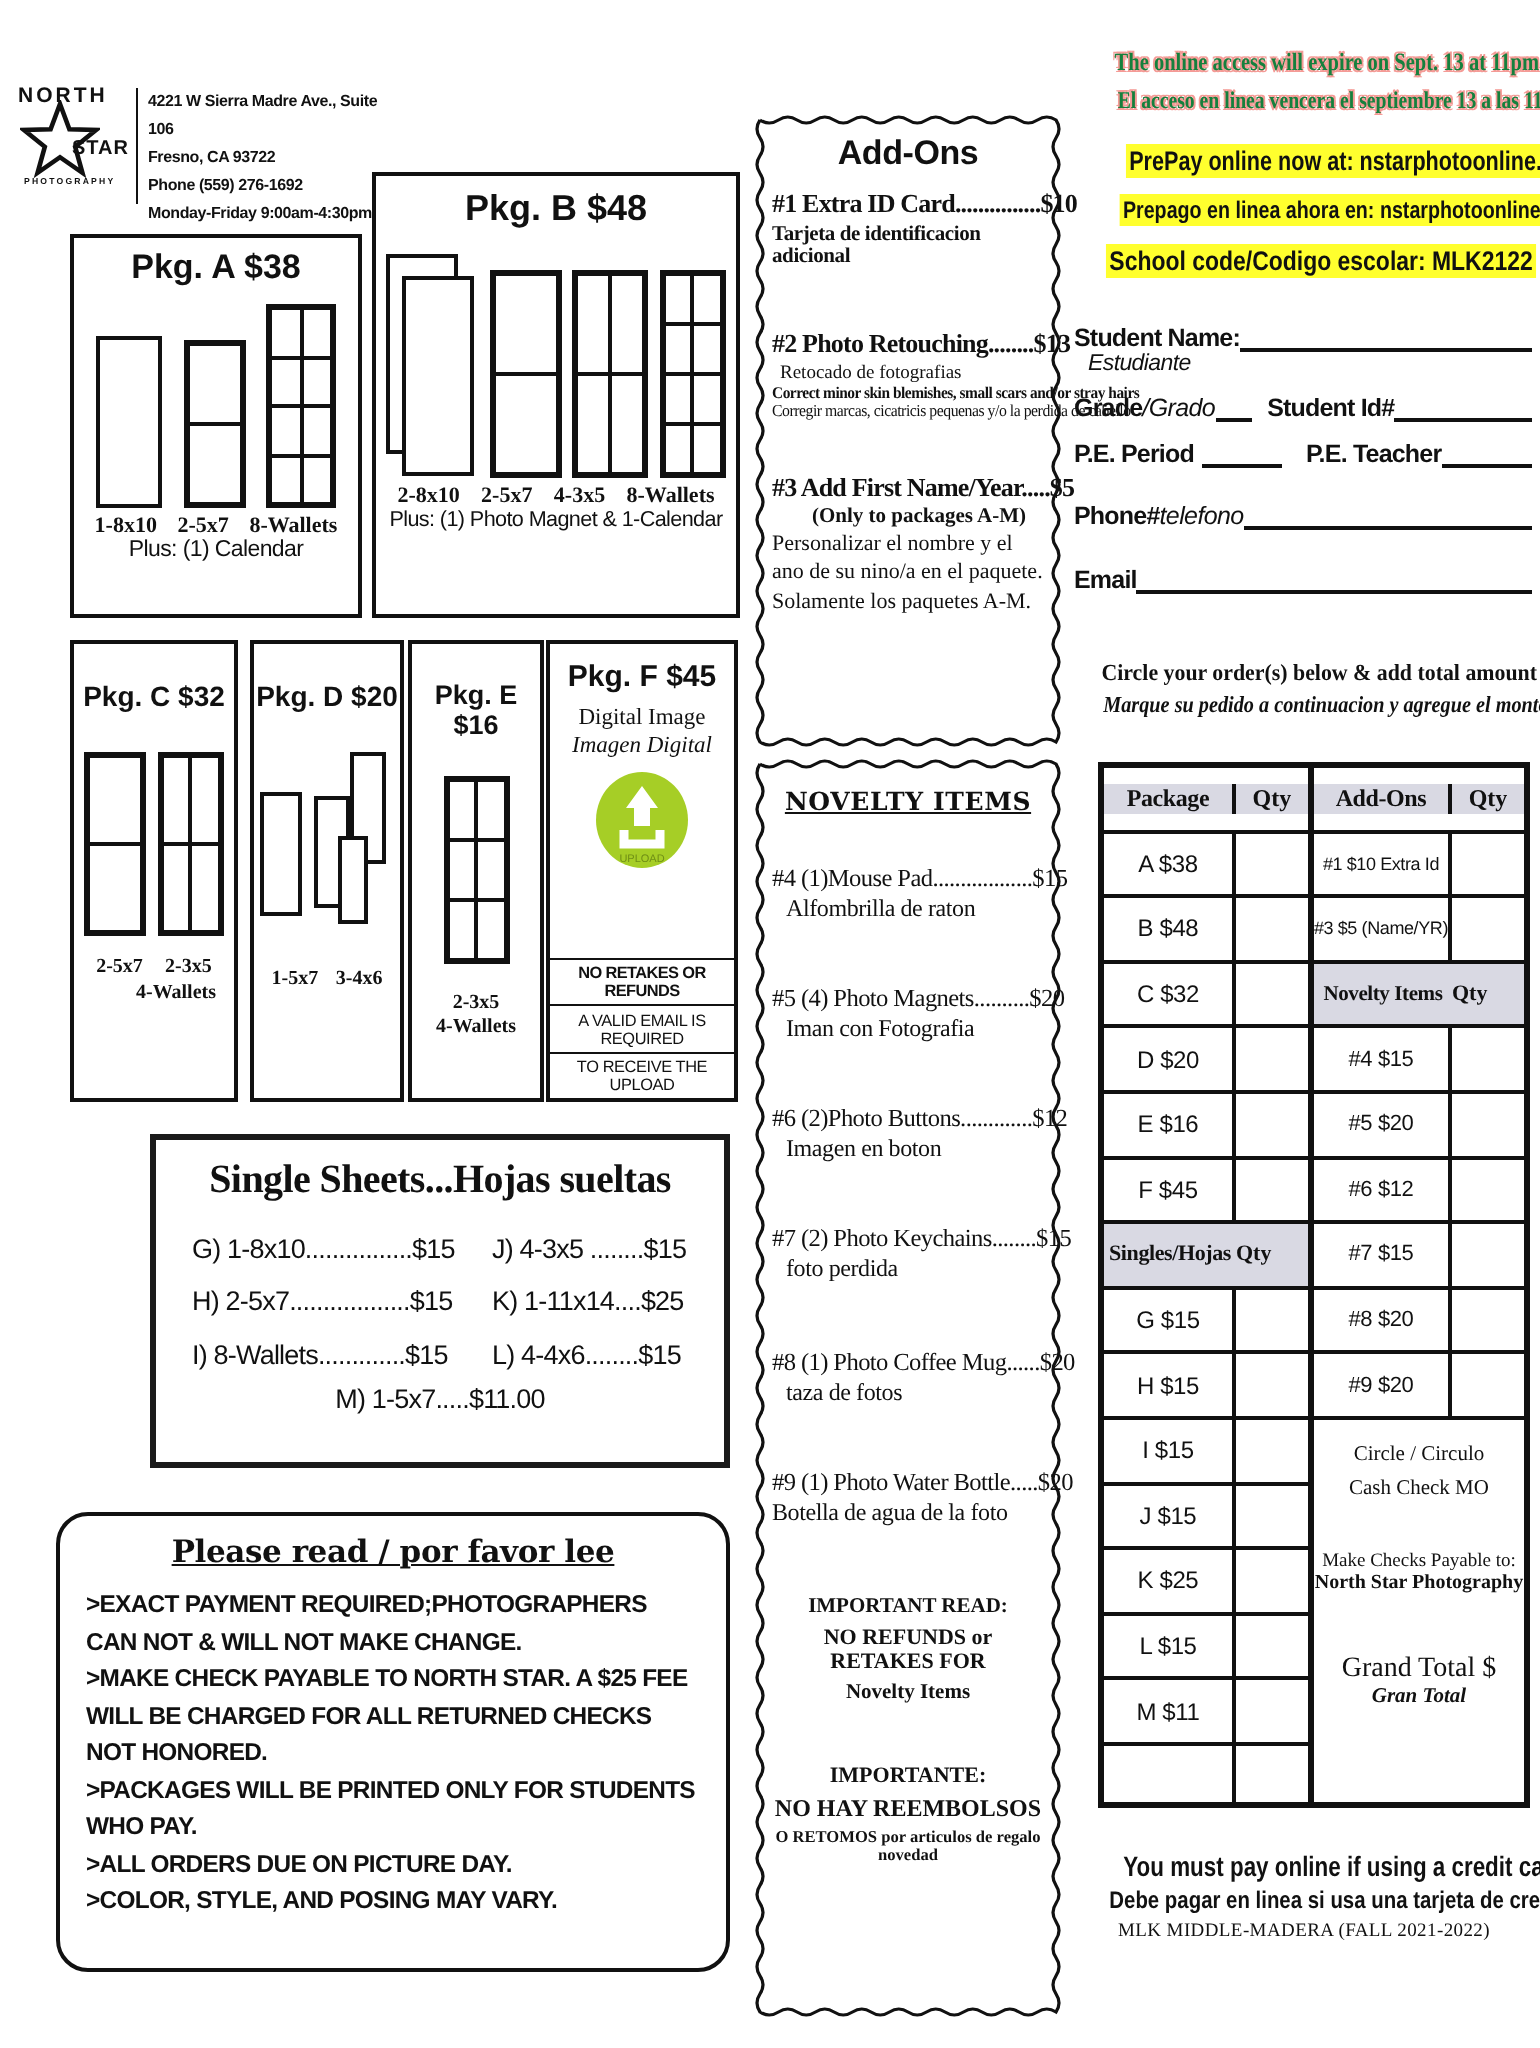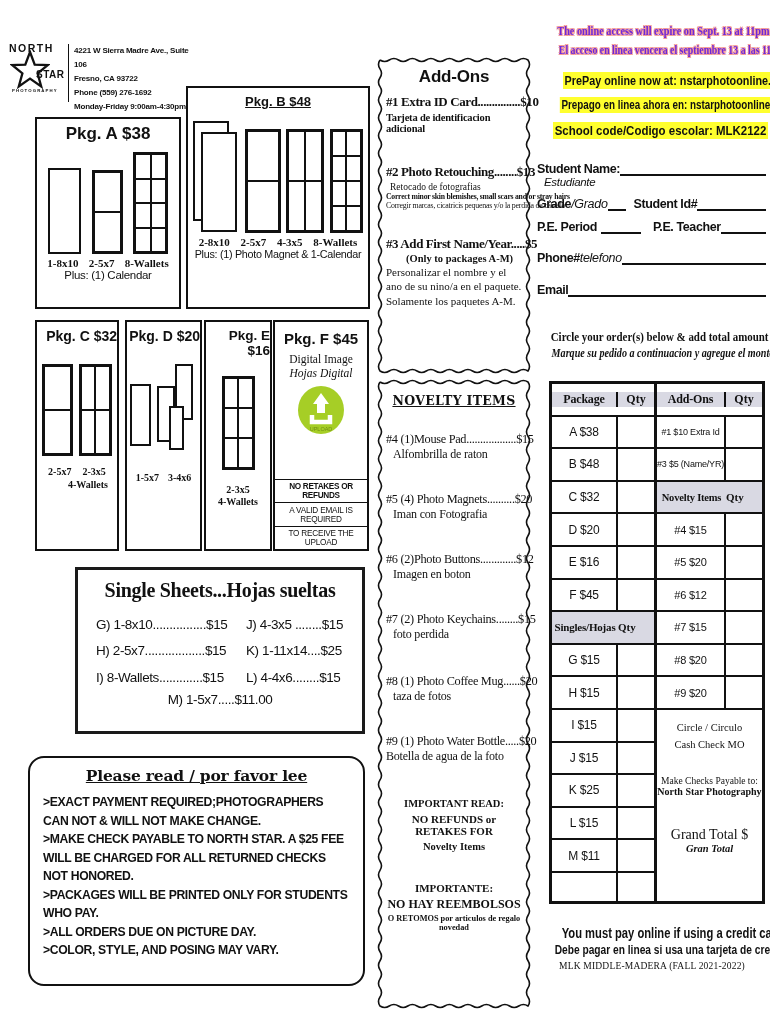--- a/index.html
+++ b/index.html
@@ -29,28 +29,28 @@
   .grid24 { display:grid; grid-template-columns:1fr 1fr; grid-template-rows:repeat(4,1fr); }
   .grid23 { display:grid; grid-template-columns:1fr 1fr; grid-template-rows:repeat(3,1fr); }
   .thumb-row { display:flex; justify-content:space-evenly; align-items:flex-end; }
   .lab-row { display:flex; justify-content:space-evenly; font-family:"Liberation Serif",serif; font-weight:bold; }
   .plus-line { text-align:center; font-size:11.5px; letter-spacing:-.3px; }
 
   #pkgA { left:35px; top:117px; width:146px; height:192px; }
   #pkgA .pkg-title { font-size:17px; margin-top:5px; }
   #pkgA .thumb-row { height:108px; margin-top:2px; }
   #pkgB { left:186px; top:86px; width:184px; height:223px; }
-  #pkgB .pkg-title { font-size:13px; margin-top:6px;text-decoration:underline; }
+  #pkgB .pkg-title { font-size:18px; margin-top:6px; }
   #pkgB .thumb-row { height:122px; margin-top:2px; }
   .overlap { position:relative; width:46px; height:112px; }
   .overlap .r1 { position:absolute; left:0; top:0; width:36px; height:100px; border:2.2px solid #111; background:#fff; }
   .overlap .r2 { position:absolute; left:8px; top:11px; width:36px; height:100px; border:2.2px solid #111; background:#fff; }
   #pkgA .lab-row, #pkgB .lab-row { font-size:11px; margin-top:3px; }
 
-  .pkg-sm .pkg-title { font-size:14px; margin-top:6px;text-align:right; }
+  .pkg-sm .pkg-title { font-size:14px; margin-top:18px; }
   #pkgC { left:35px; top:320px; width:84px; height:231px; }
   #pkgD { left:125px; top:320px; width:77px; height:231px; }
   #pkgE { left:204px; top:320px; width:68px; height:231px; }
   #pkgF { left:273px; top:320px; width:96px; height:231px; }
   .pkg-sm .thumb-row { margin-top:16px; height:96px; }
   .pkg-sm .lab-row { font-size:10px; margin-top:10px; }
   .cluster { position:relative; width:42px; height:92px; }
   .cluster .c1 { position:absolute; left:20px; top:2px; width:18px; height:56px; border:2px solid #111; background:#fff; }
   .cluster .c2 { position:absolute; left:2px; top:24px; width:18px; height:56px; border:2px solid #111; background:#fff; }
   .cluster .c3 { position:absolute; left:14px; top:44px; width:15px; height:44px; border:2px solid #111; background:#fff; }
@@ -87,21 +87,21 @@
   .ao-fine { font-family:"Liberation Serif",serif; font-size:8.4px; letter-spacing:-.25px; white-space:nowrap; }
   .ao-only { font-family:"Liberation Serif",serif; font-weight:bold; font-size:10.5px; text-indent:20px; margin-top:1px; }
   .ao-para { font-family:"Liberation Serif",serif; font-size:11px; line-height:1.3; margin-top:1px; }
   .nv-title { text-align:center; font-family:"DejaVu Serif",serif; font-weight:bold; font-size:12.5px; text-decoration:underline; letter-spacing:.3px; margin-top:2px; }
   .nv-name { font-family:"Liberation Serif",serif; font-size:12.3px; letter-spacing:-.3px; white-space:nowrap; }
   .nv-sub { font-family:"Liberation Serif",serif; font-size:12px; margin-left:7px; letter-spacing:-.2px; }
   .nv-imp { text-align:center; font-family:"Liberation Serif",serif; font-weight:bold; }
 
   
   .expire { left:534px; top:0; width:236px; text-align:center; font-family:"Liberation Serif",serif; font-weight:bold;
-            color:#6d28d9; text-shadow:1px 1px 0 #f49b96,-1px -1px 0 #f49b96,1px -1px 0 #f49b96,-1px 1px 0 #f49b96; }
+            color:#15803d; text-shadow:1px 1px 0 #f49b96,-1px -1px 0 #f49b96,1px -1px 0 #f49b96,-1px 1px 0 #f49b96; }
   .yellowline { left:534px; width:236px; text-align:center; }
   .yellowline span.squish { background:#ffff2e; padding:1px 2px; font-weight:bold; }
   .fields { left:537px; top:162px; width:229px; font-size:12.5px; }
   .frow { display:flex; align-items:flex-end; }
   .flab { font-weight:bold; letter-spacing:-.4px; white-space:nowrap; }
   .fital { font-style:italic; letter-spacing:-.3px; white-space:nowrap; }
   .uline { display:inline-block; border-bottom:2px solid #111; height:14px; }
   .grow { flex:1; }
 
   .order-instr-en { left:545px; top:331px; width:224px; text-align:center; font-family:"Liberation Serif",serif; font-weight:bold; font-size:11.5px; }
@@ -272,21 +272,21 @@
       <span>2-3x5</span>
     </div>
     <div class="lab-row" style="margin-top:1px">
       <span>4-Wallets</span>
     </div>
   </div>
 
   <div class="abs pkg-box" id="pkgF">
     <div class="pkg-title">Pkg. F $45</div>
     <div class="digital-line">Digital Image</div>
-    <div class="digital-line" style="font-style:italic;margin-top:2px">Hojas Digital</div>
+    <div class="digital-line" style="font-style:italic;margin-top:2px">Imagen Digital</div>
     <div class="upload-wrap">
       <svg width="48" height="50" viewBox="0 0 48 50">
         <ellipse cx="24" cy="25" rx="23" ry="24" fill="#a6ce26"></ellipse>
         <path d="M24 8 L32 19 H28 V28 H20 V19 H16 Z" fill="#fff"></path>
         <path d="M15 30 V37 H33 V30" stroke="#fff" stroke-width="4.5" fill="none"></path>
         <text x="24" y="46" font-size="5.5" fill="#6f8f15" text-anchor="middle" font-family="Liberation Sans, sans-serif">UPLOAD</text>
       </svg>
     </div>
     <div class="f-notes">
       <div class="f-note b">NO RETAKES OR REFUNDS</div>

